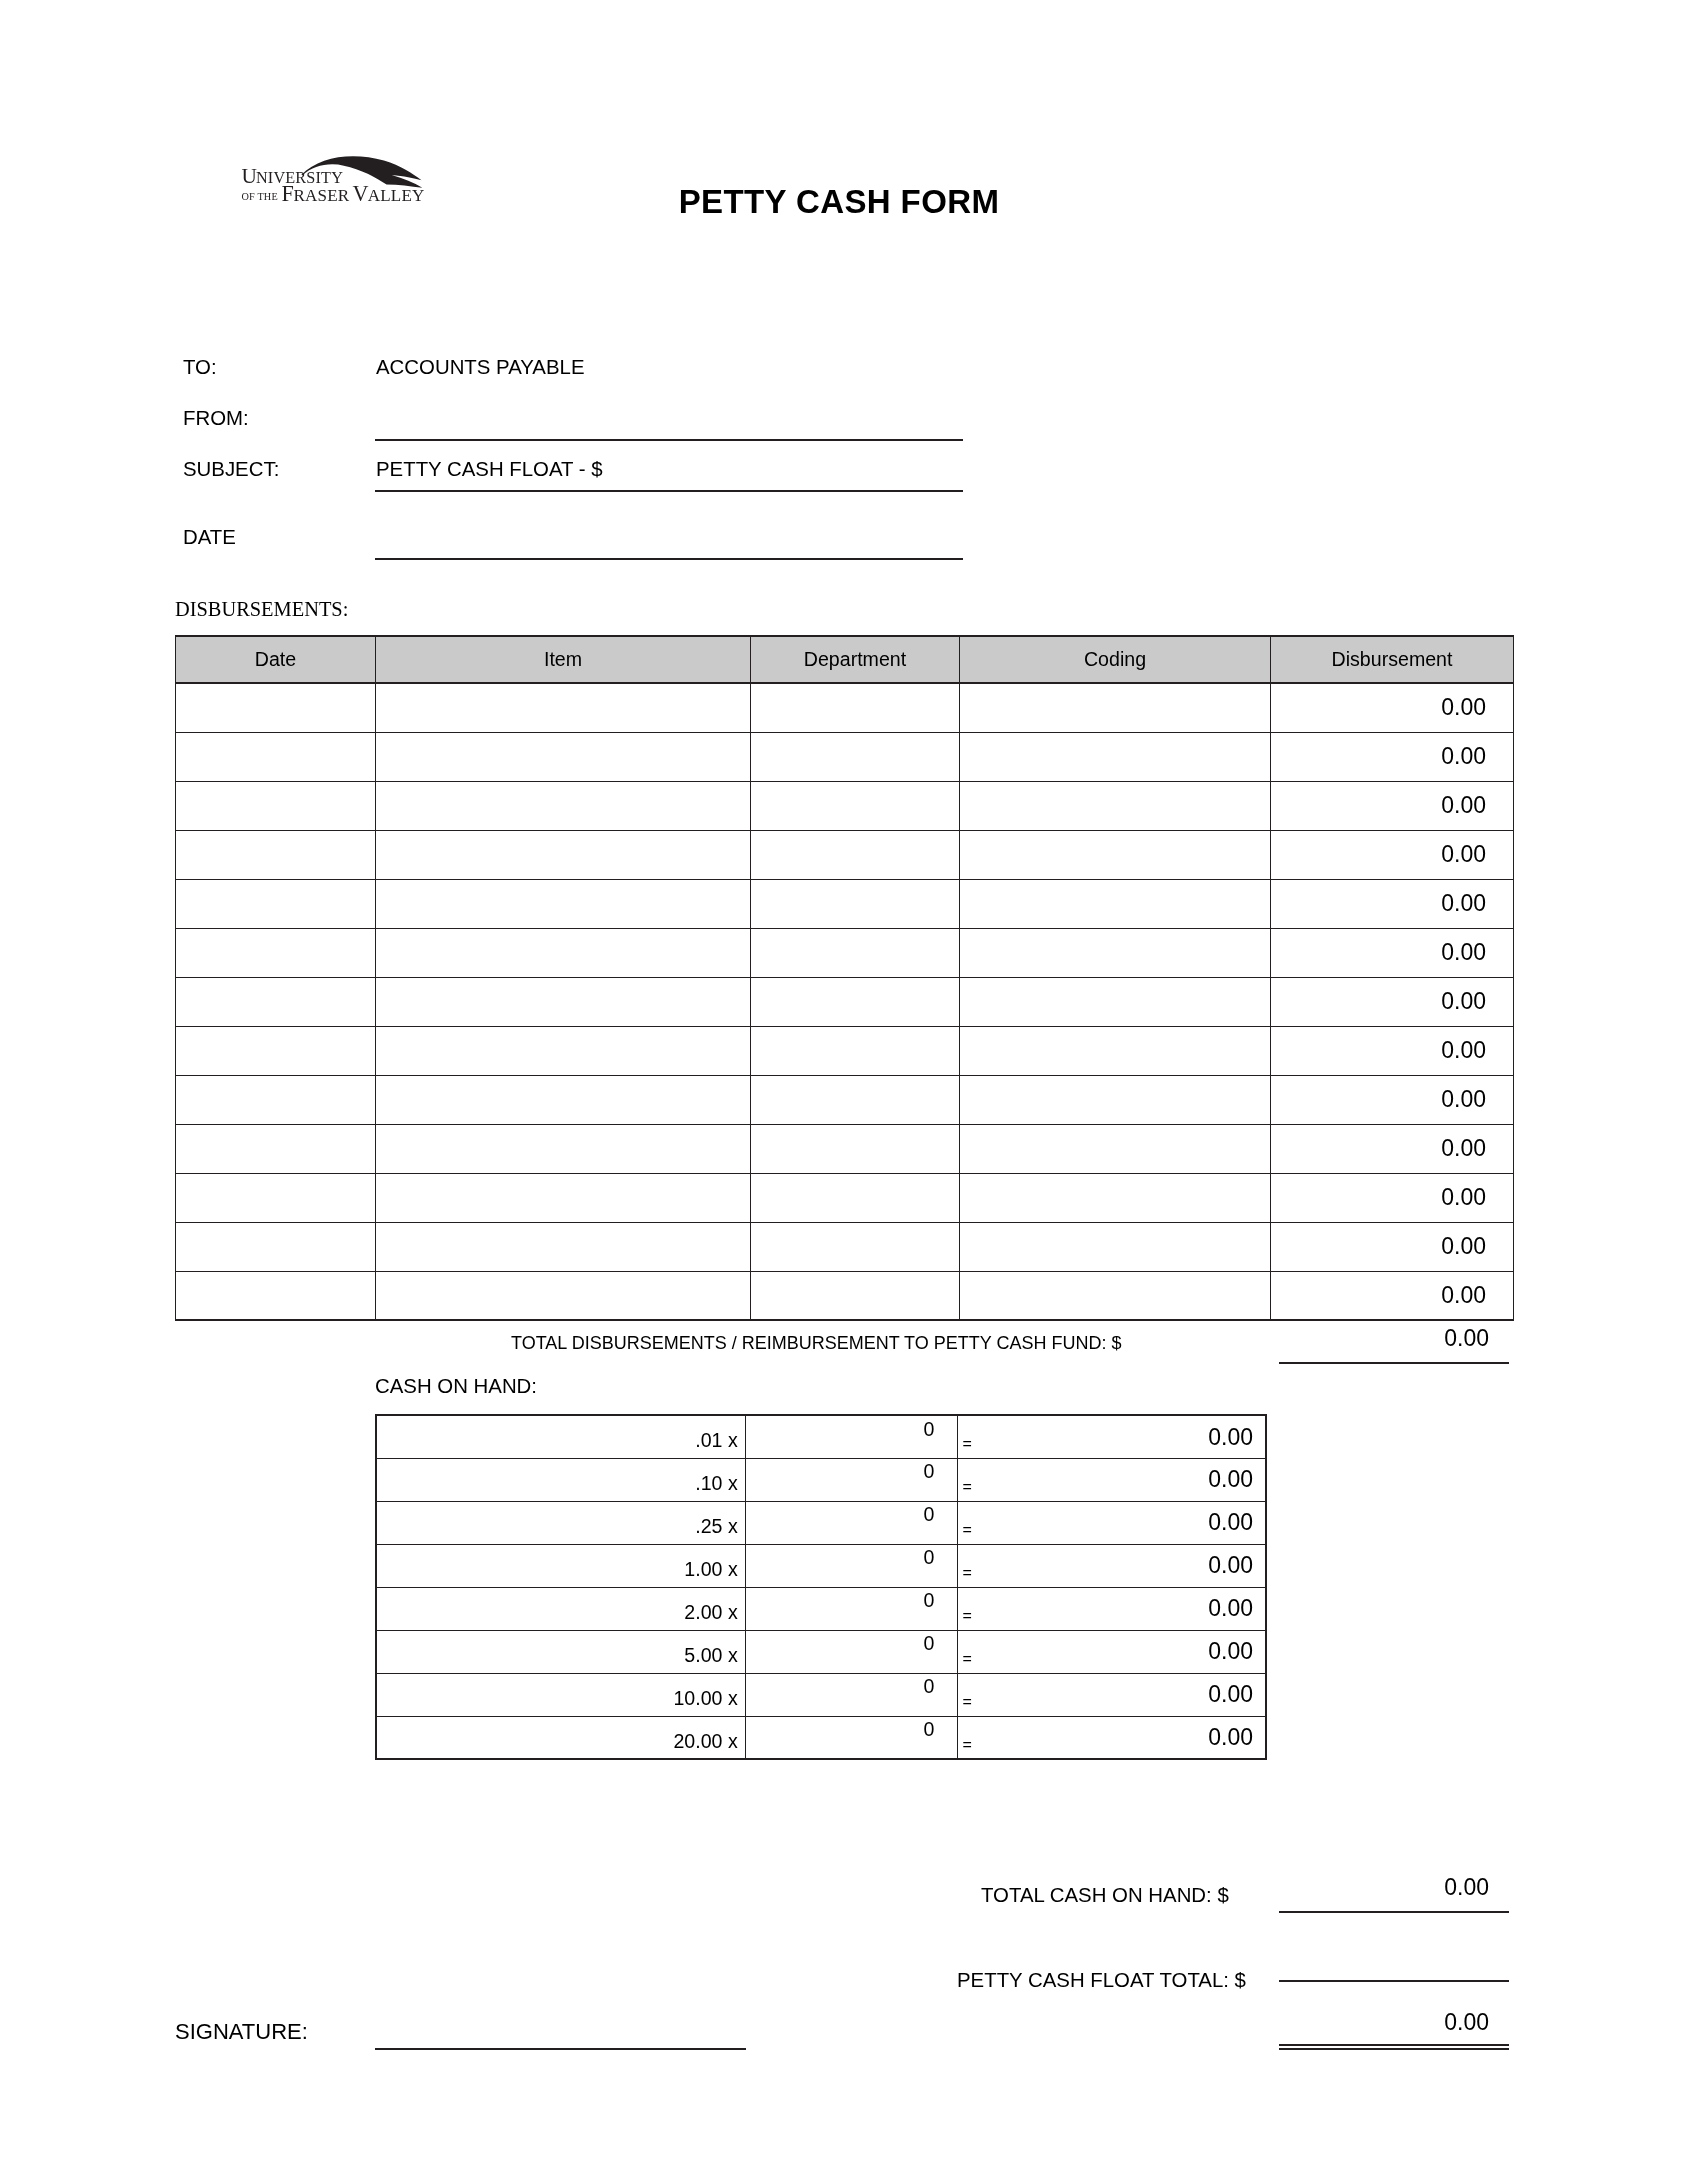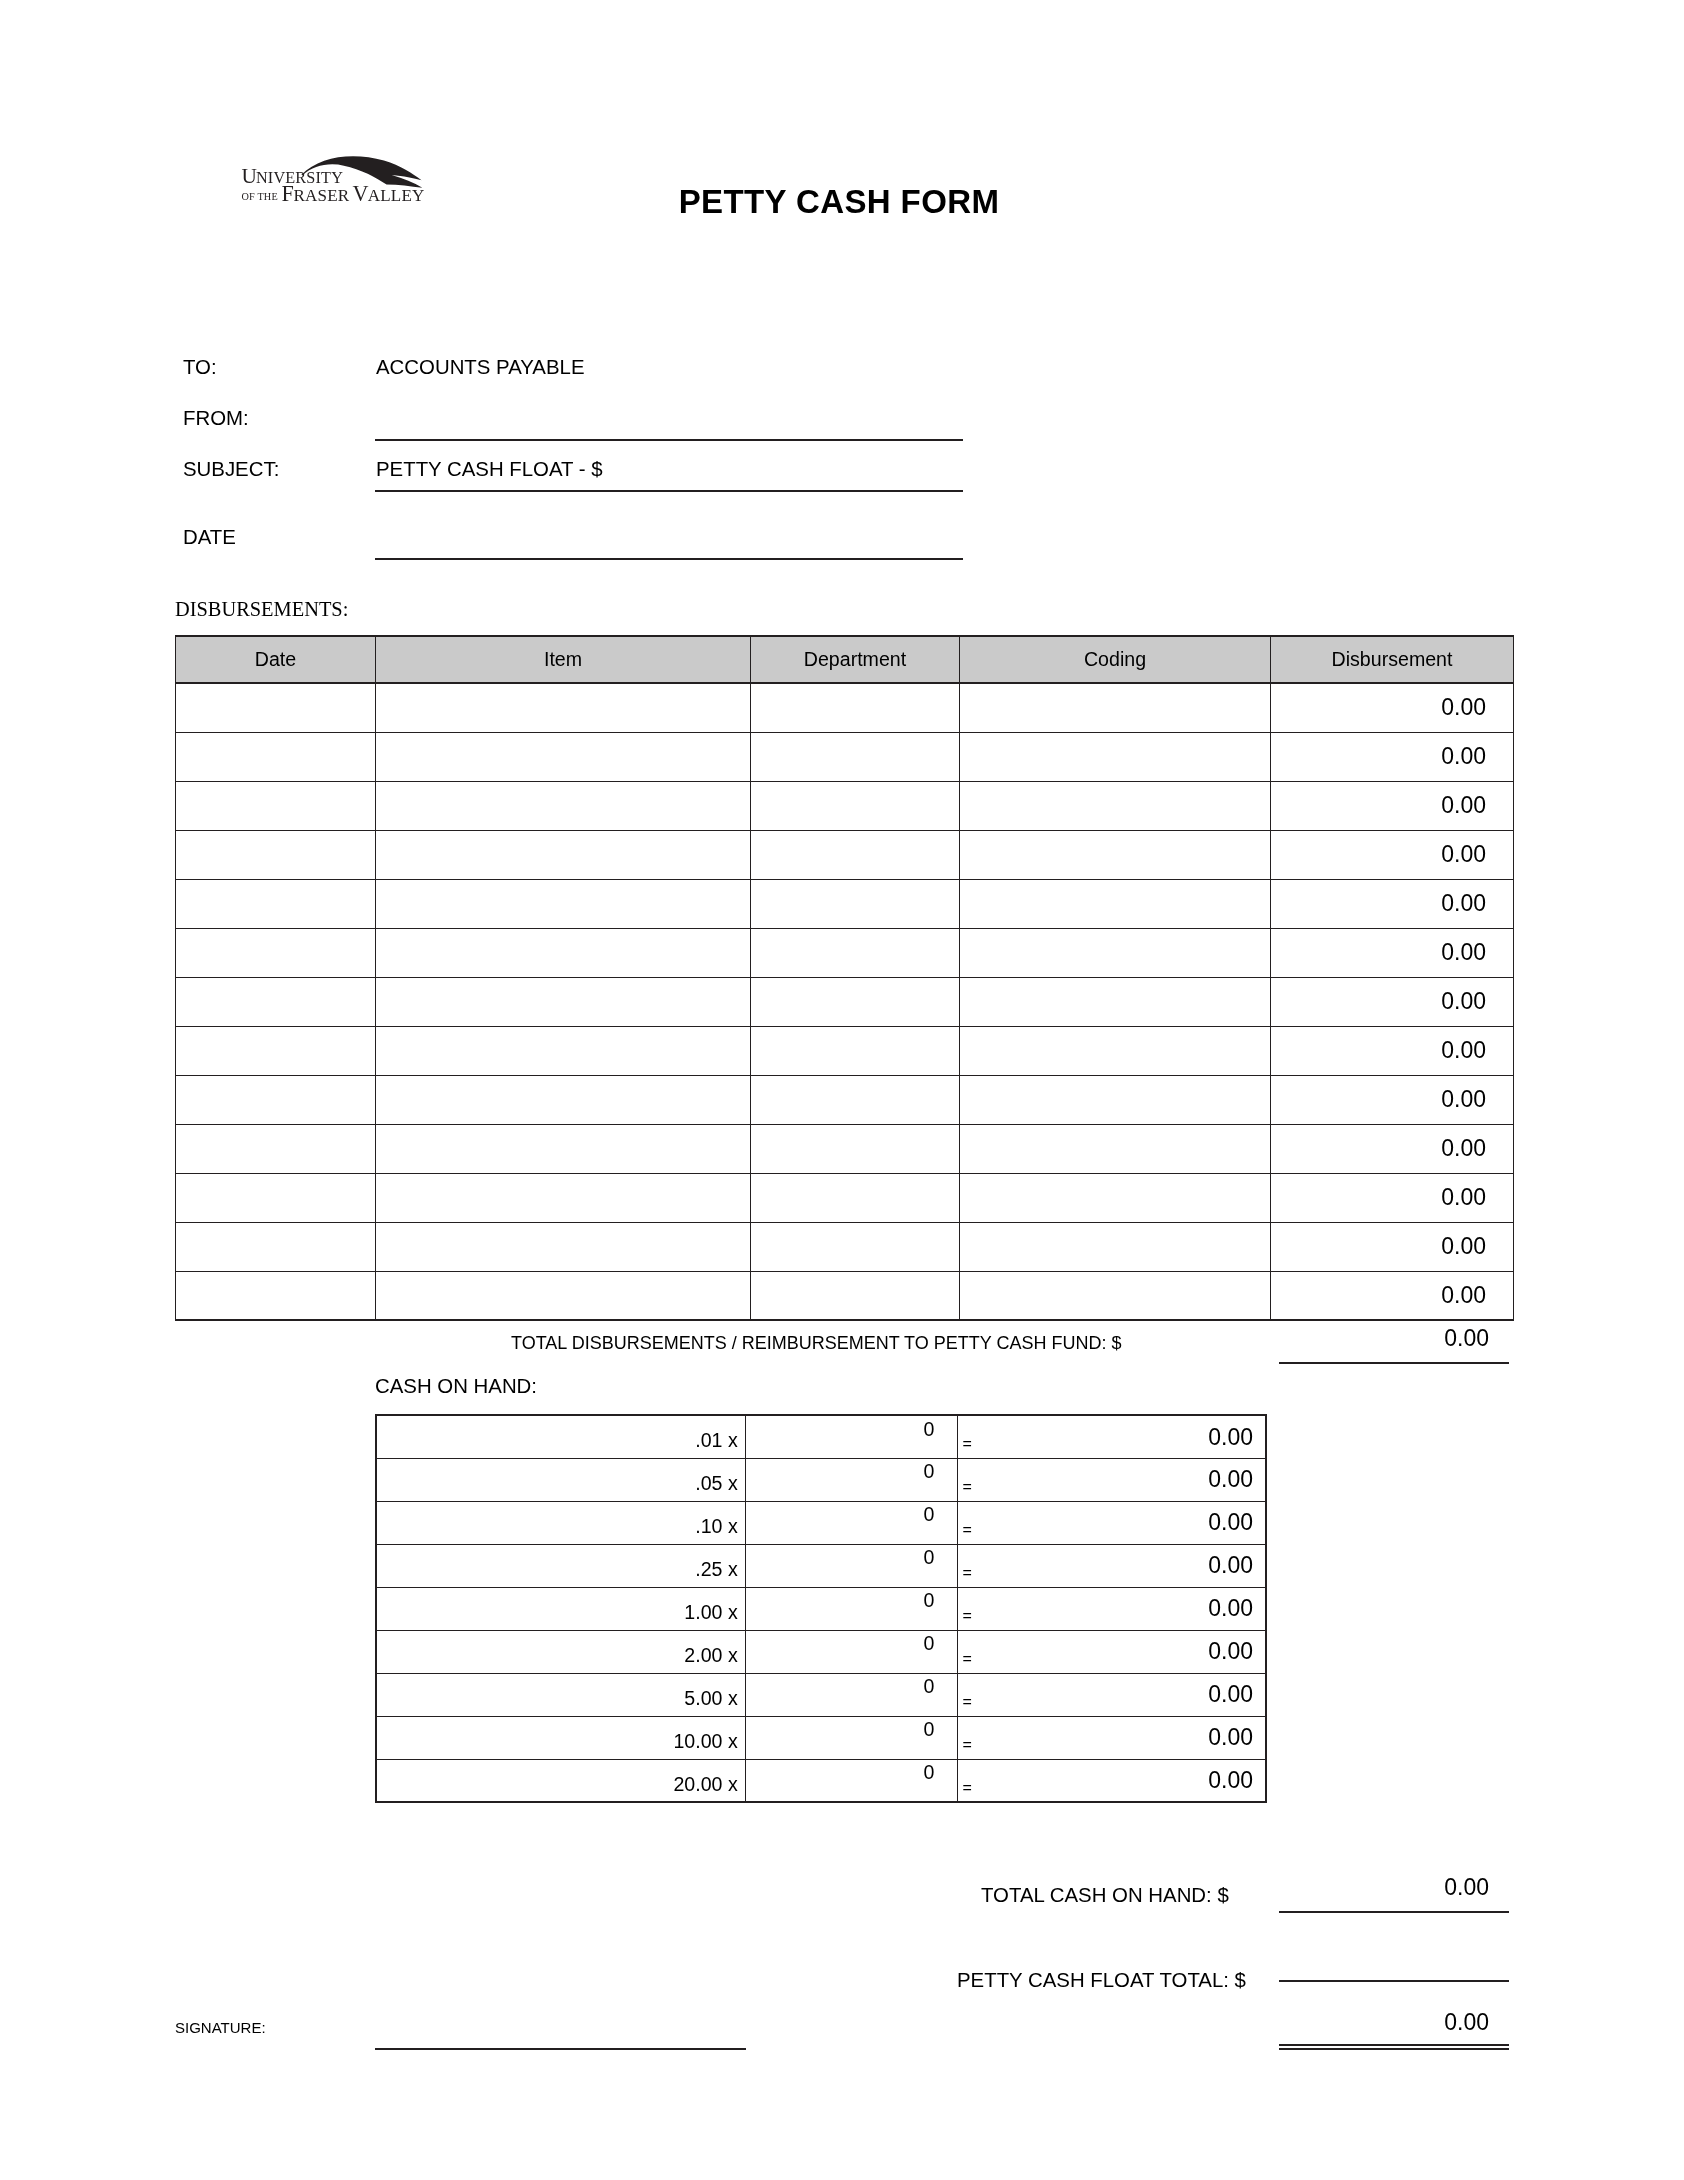--- a/index.html
+++ b/index.html
@@ -225,21 +225,21 @@
     width: 230px;
     height: 6px;
     border-top: 2.1px solid #231f20;
     border-bottom: 2.1px solid #231f20;
   }
 
   .sig-label {
     position: absolute;
     left: 175px;
     top: 2019px;
-    font-size: 15px;
+    font-size: 22px;
     white-space: nowrap;
     text-align: right;
   }
   .sig-line {
     position: absolute;
     left: 375px;
     top: 2048px;
     width: 371px;
     border-bottom: 2.1px solid #231f20;
   }
@@ -406,28 +406,20 @@
     <tbody id="cash-body">
         <tr>
           <td class="cc-denom">.01 x</td>
           <td class="cc-qty">0</td>
           <td class="cc-val">
             <span class="cc-eq">=</span>
             <span class="cc-amount">0.00</span>
           </td>
         </tr>
         <tr>
-          <td class="cc-denom">.05 x</td>
-          <td class="cc-qty">0</td>
-          <td class="cc-val">
-            <span class="cc-eq">=</span>
-            <span class="cc-amount">0.00</span>
-          </td>
-        </tr>
-        <tr>
           <td class="cc-denom">.10 x</td>
           <td class="cc-qty">0</td>
           <td class="cc-val">
             <span class="cc-eq">=</span>
             <span class="cc-amount">0.00</span>
           </td>
         </tr>
         <tr>
           <td class="cc-denom">.25 x</td>
           <td class="cc-qty">0</td>

